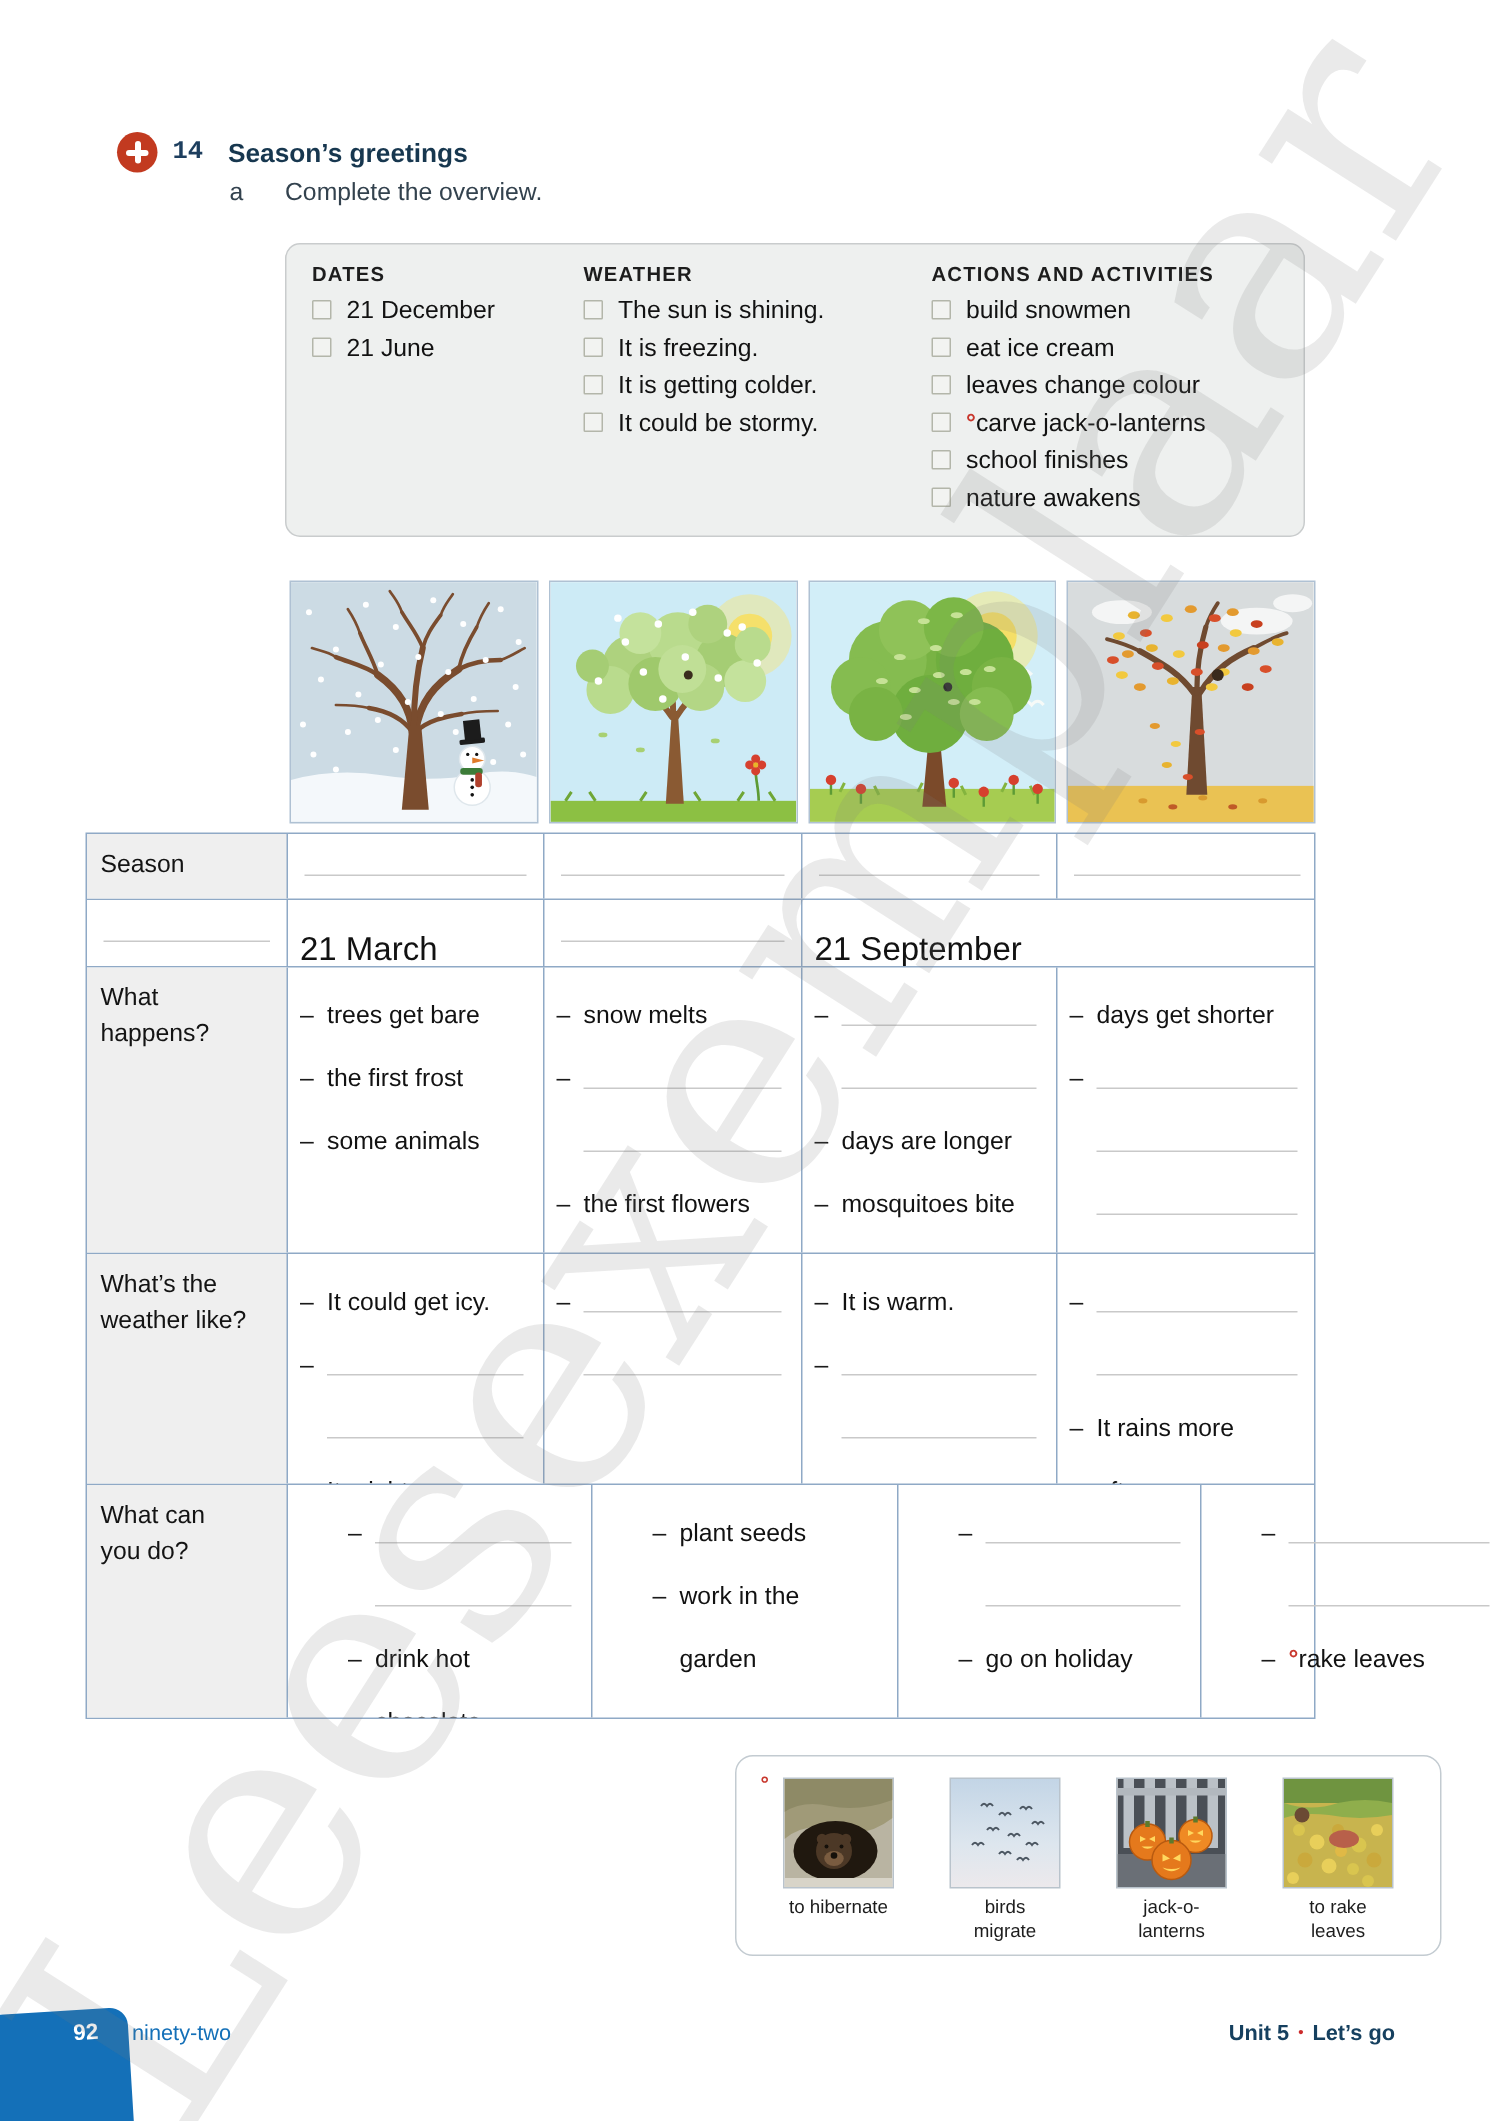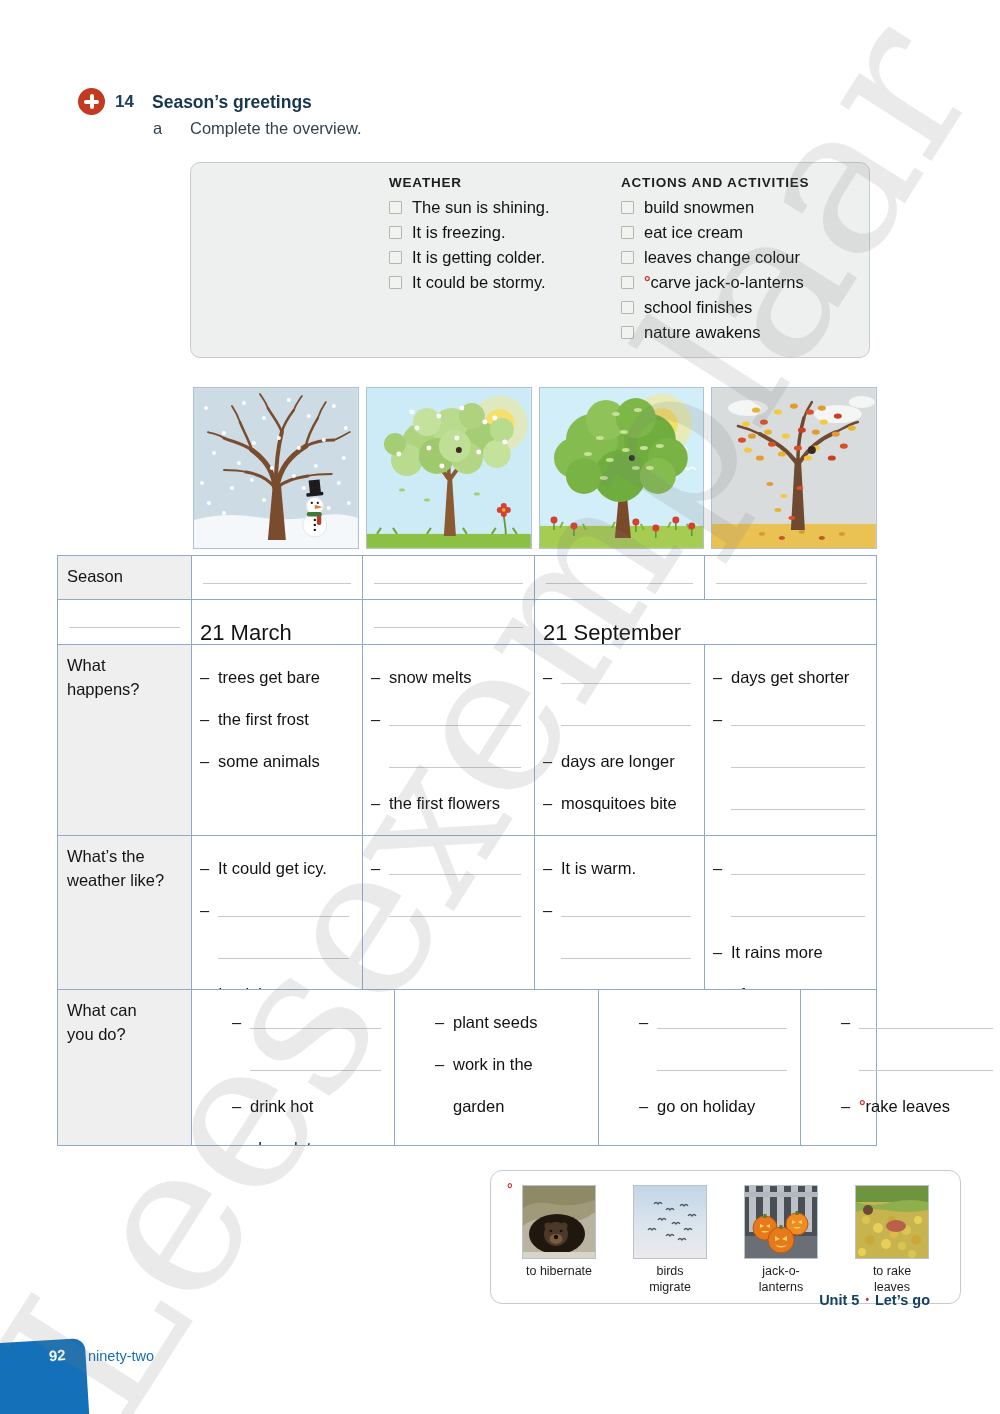--- a/index.html
+++ b/index.html
@@ -7,21 +7,21 @@
         font-family:"Liberation Sans","DejaVu Sans",sans-serif;color:#1a1a1a;}
   
   .wm{position:absolute;left:-310px;top:600px;width:1600px;height:240px;line-height:240px;
       text-align:center;font-family:"DejaVu Serif","Liberation Serif",serif;font-size:208px;
       color:rgba(125,125,125,0.16);transform:rotate(-57.5deg);z-index:30;pointer-events:none;white-space:nowrap;}
   
   .plus{position:absolute;left:78px;top:88px;width:27px;height:27px;border-radius:50%;background:#c23a20;}
   .plus i{position:absolute;background:#fff;border-radius:2px;}
   .plus .ph1{left:6px;top:11.5px;width:15px;height:4px;}
   .plus .ph2{left:11.5px;top:6px;width:4px;height:15px;}
-  .exnum{position:absolute;left:115px;top:92px;font-size:17px;font-weight:bold;color:#1d3e5e;}
+  .exnum{position:absolute;left:115px;top:92px;font-size:17px;font-weight:bold;color:#1d3e5e;font-family:Liberation Mono, monospace;}
   .extitle{position:absolute;left:152px;top:92px;font-size:17.5px;font-weight:bold;color:#17374f;}
   .sublet{position:absolute;left:153px;top:119px;font-size:16.5px;color:#33424e;}
   .subins{position:absolute;left:190px;top:119px;font-size:16.5px;color:#33424e;}
   
   .wbox{position:absolute;left:190px;top:162px;width:680px;height:196px;background:#eef0ef;
         border:1px solid #c9cccd;border-radius:10px;box-sizing:border-box;}
   .wcol{position:absolute;top:12px;}
   .wcol.c1{left:17px;} .wcol.c2{left:198px;} .wcol.c3{left:430px;}
   .whead{font-size:13.5px;font-weight:bold;letter-spacing:.8px;color:#1d1d1d;margin-bottom:5px;}
   .wbi{font-size:16.5px;line-height:25px;color:#121212;white-space:nowrap;}
@@ -55,38 +55,43 @@
   .gents{position:absolute;left:0;top:14px;width:100%;display:flex;justify-content:space-evenly;}
   .gent{width:86px;text-align:center;}
   .ph{width:72px;height:72px;border:1px solid #b9c3cc;margin:0 auto;}
   .ph svg{display:block;width:100%;height:100%;}
   .gcap{margin-top:5px;font-size:12.5px;line-height:1.25;color:#1d1d1d;white-space:pre-line;}
   
   .ftab{position:absolute;left:-16px;top:1341px;width:104px;height:110px;background:#1470b8;
         border-radius:12px;transform:rotate(-3.5deg);z-index:2;}
   .fnum{position:absolute;right:20px;top:7px;color:#fff;font-weight:bold;font-size:15px;}
   .fword{position:absolute;left:88px;top:1348px;color:#1470b8;font-size:14.5px;z-index:2;}
-  .fright{position:absolute;right:70px;top:1292px;font-size:14.5px;font-weight:bold;color:#16405f;z-index:2;}
+  .fright{position:absolute;right:70px;top:1348px;font-size:14.5px;font-weight:bold;color:#16405f;z-index:2;}
   .fdot{color:#cc2b2b;font-size:10px;vertical-align:2px;margin:0 6px;}
 </style>
 </head>
 <body>
 
 <div class="page">
 
   <div class="plus">
       <i class="ph1"></i>
       <i class="ph2"></i>
     </div>
   <div class="exnum">14</div>
   <div class="extitle">Season’s greetings</div>
   <div class="sublet">a</div>
   <div class="subins">Complete the overview.</div>
 
   <div class="wbox">
+    <div class="wcol c1">
+      <div class="whead">DATES</div>
+      <div class="wbi"><span class="cb"></span><span class="mk"></span><span>21 December</span></div>
+      <div class="wbi"><span class="cb"></span><span class="mk"></span><span>21 June</span></div>
+    </div>
     <div class="wcol c3">
       <div class="whead">ACTIONS AND ACTIVITIES</div>
       <div class="wbi"><span class="cb"></span><span class="mk"></span><span>build snowmen</span></div>
       <div class="wbi"><span class="cb"></span><span class="mk"></span><span>eat ice cream</span></div>
       <div class="wbi"><span class="cb"></span><span class="mk"></span><span>leaves change colour</span></div>
       <div class="wbi"><span class="cb"></span><span class="mk">°</span><span>carve jack-o-lanterns</span></div>
       <div class="wbi"><span class="cb"></span><span class="mk"></span><span>school finishes</span></div>
       <div class="wbi"><span class="cb"></span><span class="mk"></span><span>nature awakens</span></div>
     </div>
     <div class="wcol c2">

